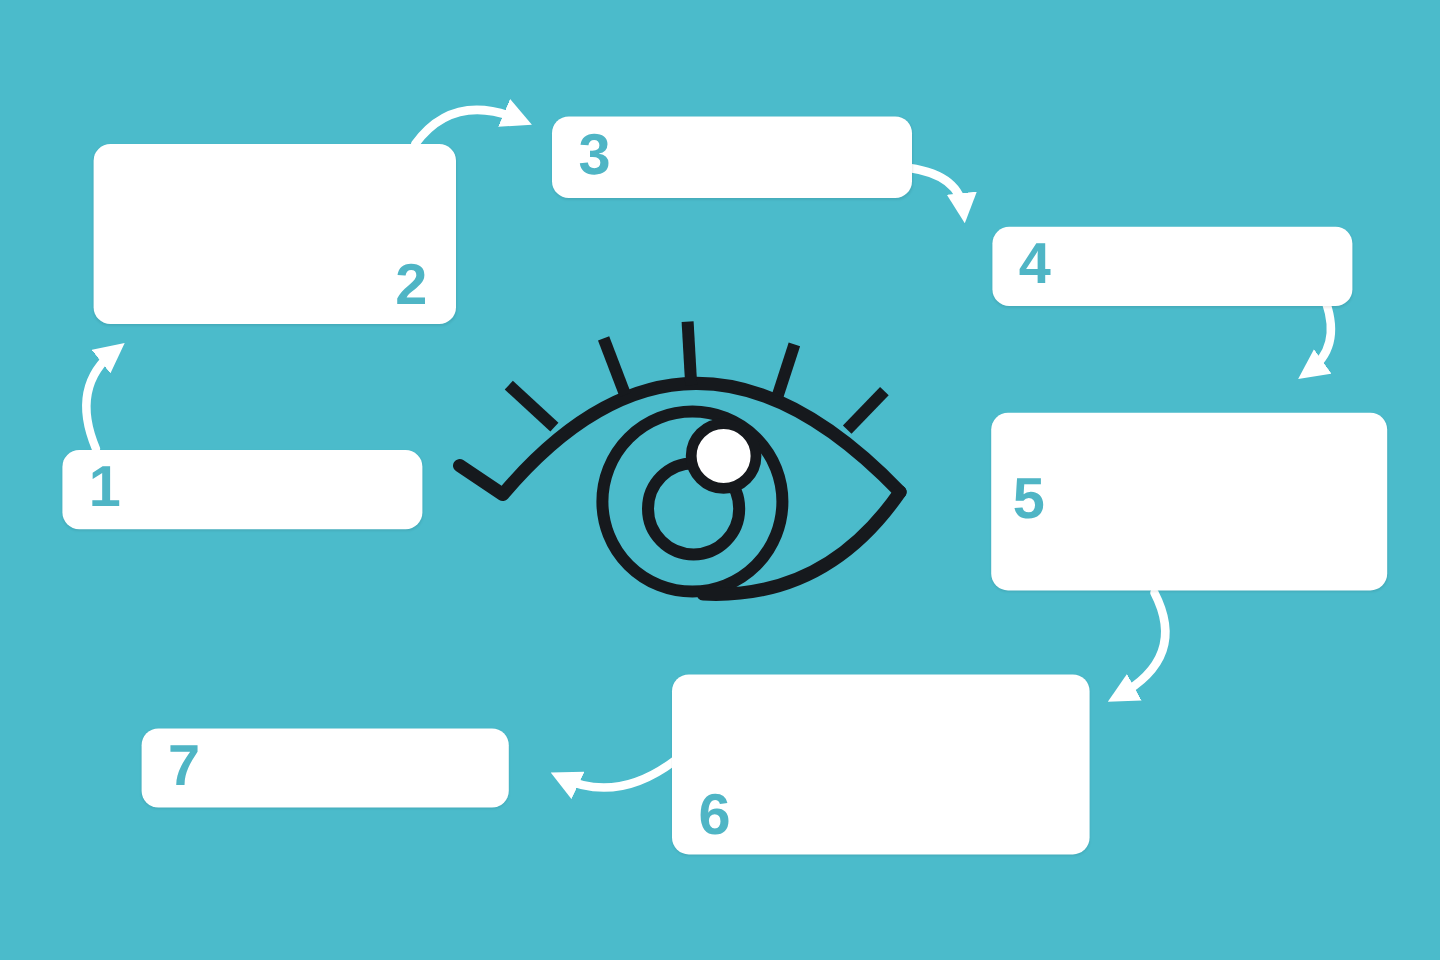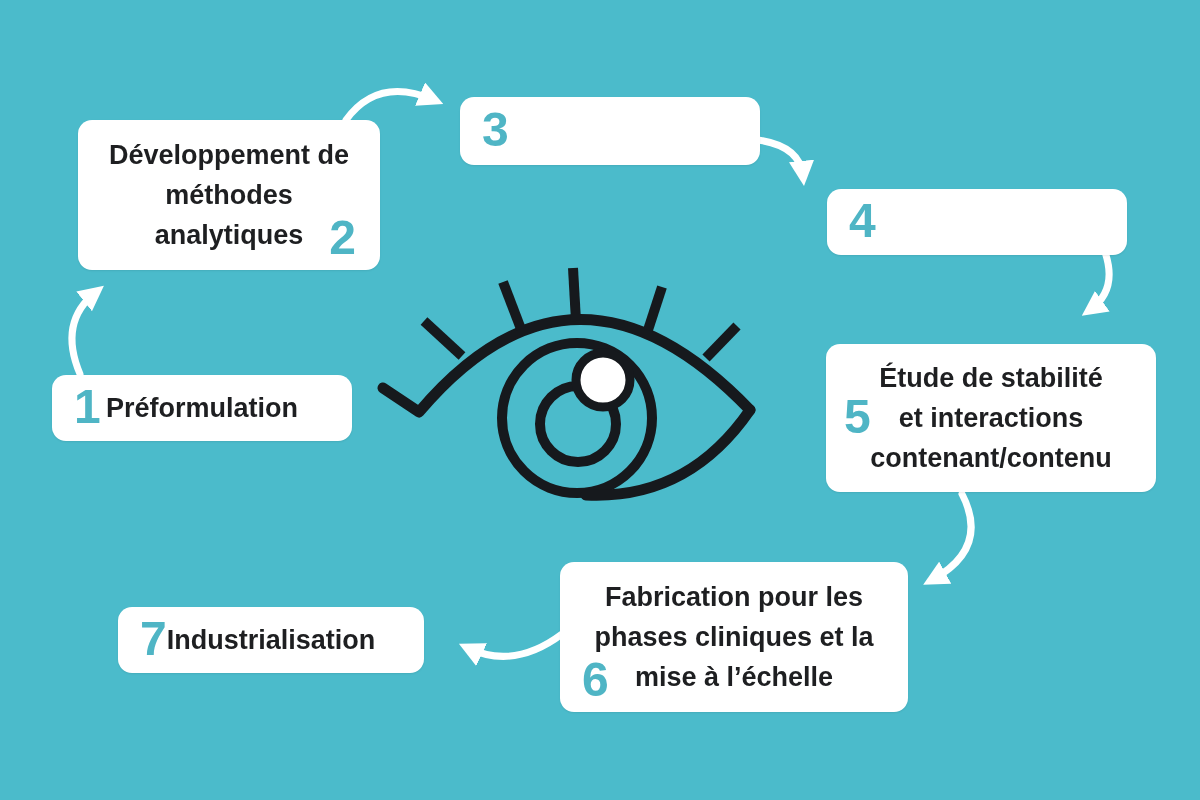--- a/index.html
+++ b/index.html
@@ -106,50 +106,39 @@
     <path class="eye-line" stroke-width="10" d="M 521 329 L 503 282"></path>
     <path class="eye-line" stroke-width="10" d="M 576 321 L 573 268"></path>
     <path class="eye-line" stroke-width="10" d="M 648 330 L 662 287"></path>
     <path class="eye-line" stroke-width="10" d="M 706 358 L 737 326"></path>
 
     <circle class="eye-line eye-fill-white" cx="603" cy="380" r="27" stroke-width="9"></circle>
   </svg>
 
   <div class="card num-left" id="card-1">
     <span class="num">1</span>
-    <div class="label">Préformulation</div>
   </div>
 
   <div class="card num-br" id="card-2">
     <span class="num">2</span>
-    <div class="label">Développement de
-méthodes
-analytiques</div>
   </div>
 
   <div class="card num-left" id="card-3">
     <span class="num">3</span>
   </div>
 
   <div class="card num-left" id="card-4">
     <span class="num">4</span>
   </div>
 
   <div class="card num-ml" id="card-5">
     <span class="num">5</span>
-    <div class="label">Étude de stabilité
-et interactions
-contenant/contenu</div>
   </div>
 
   <div class="card num-bl" id="card-6">
     <span class="num">6</span>
-    <div class="label">Fabrication pour les
-phases cliniques et la
-mise à l’échelle</div>
   </div>
 
   <div class="card num-left" id="card-7">
     <span class="num">7</span>
-    <div class="label">Industrialisation</div>
   </div>
 
 </div>
 
 </body></html>

